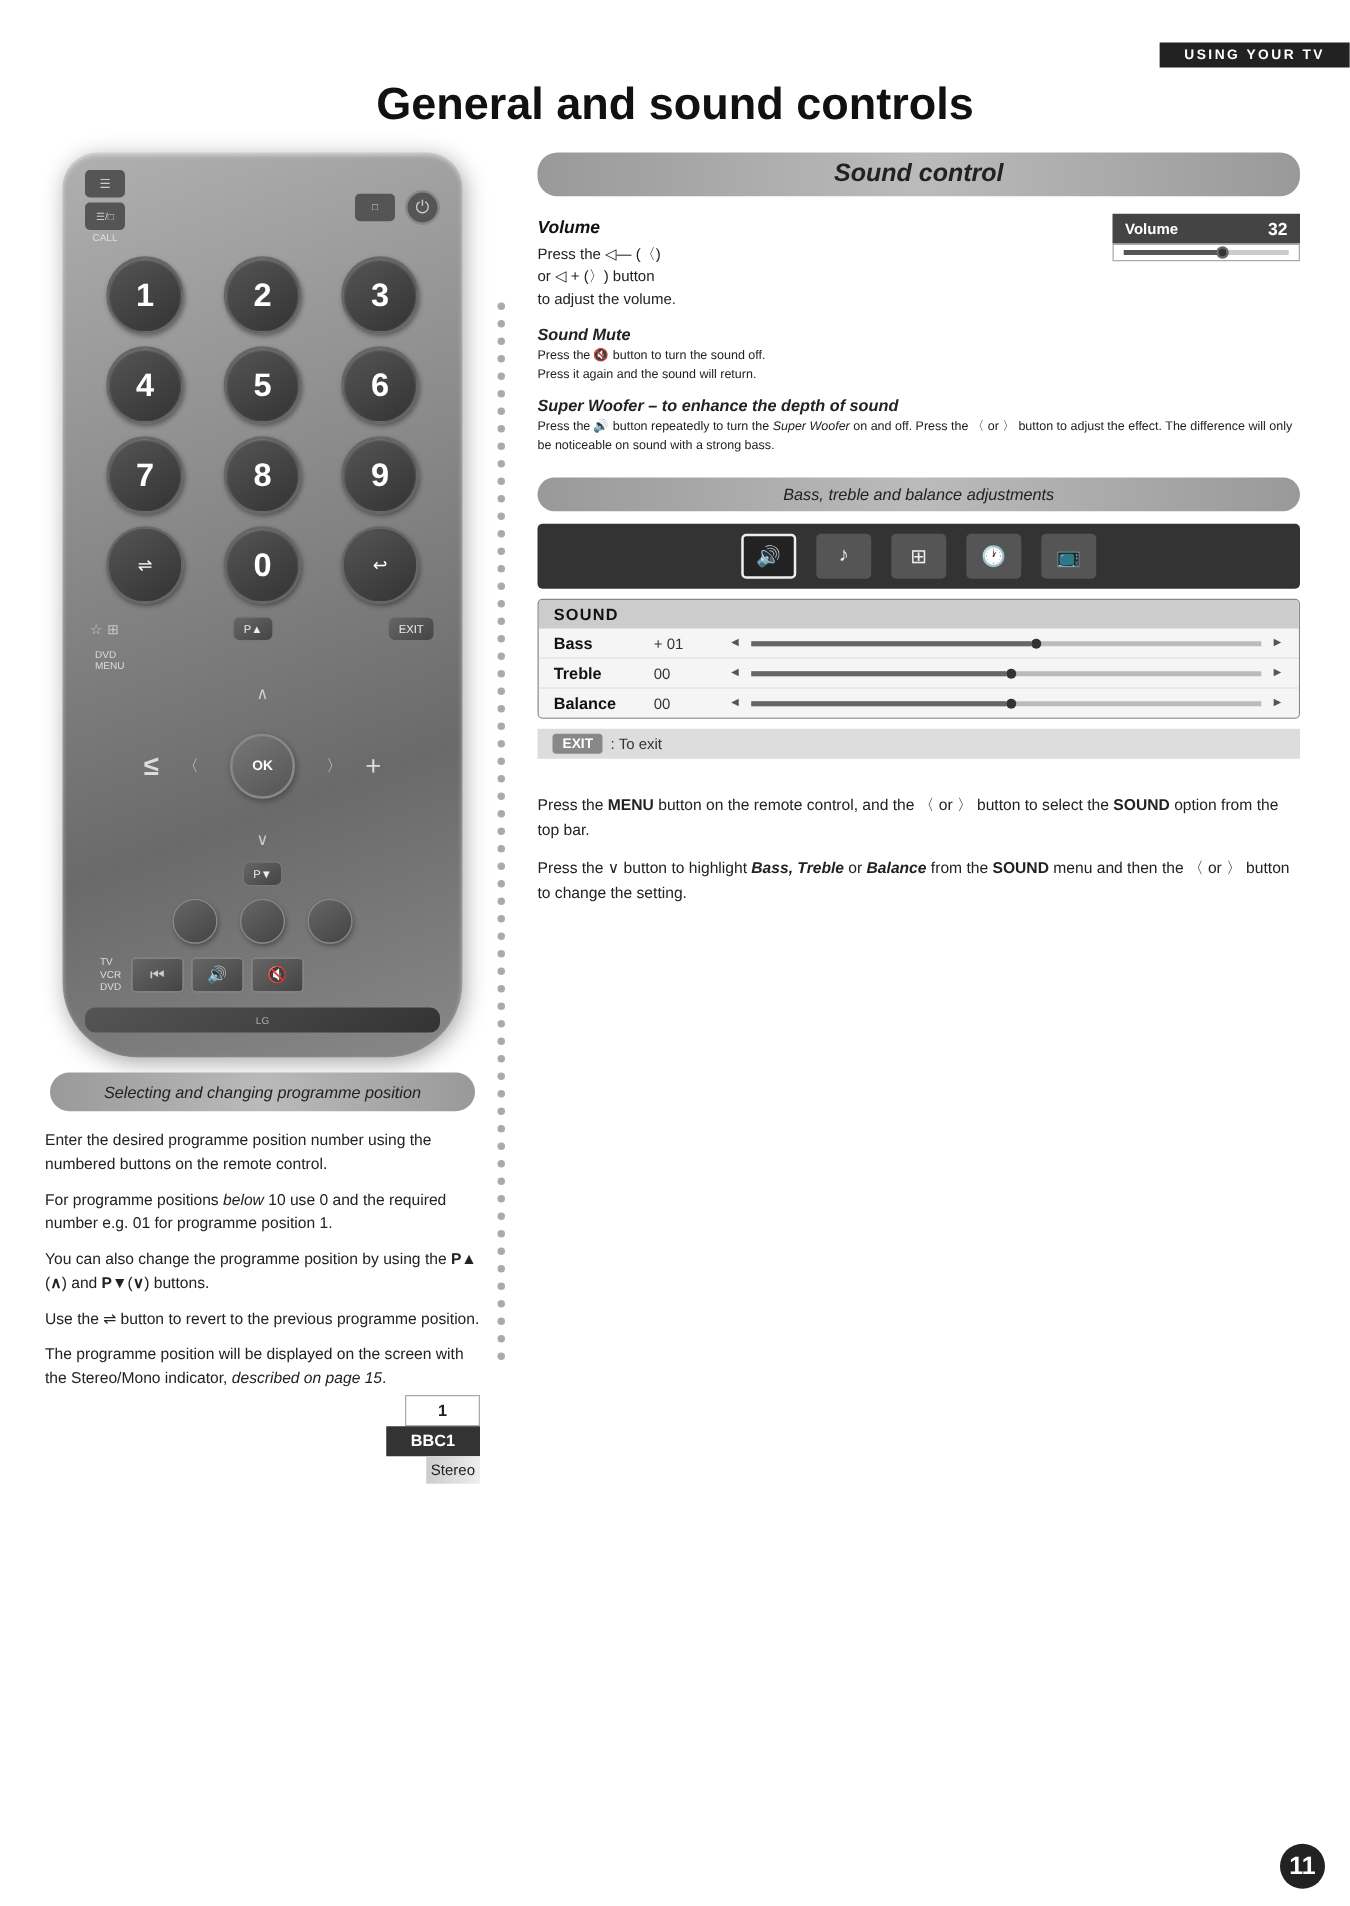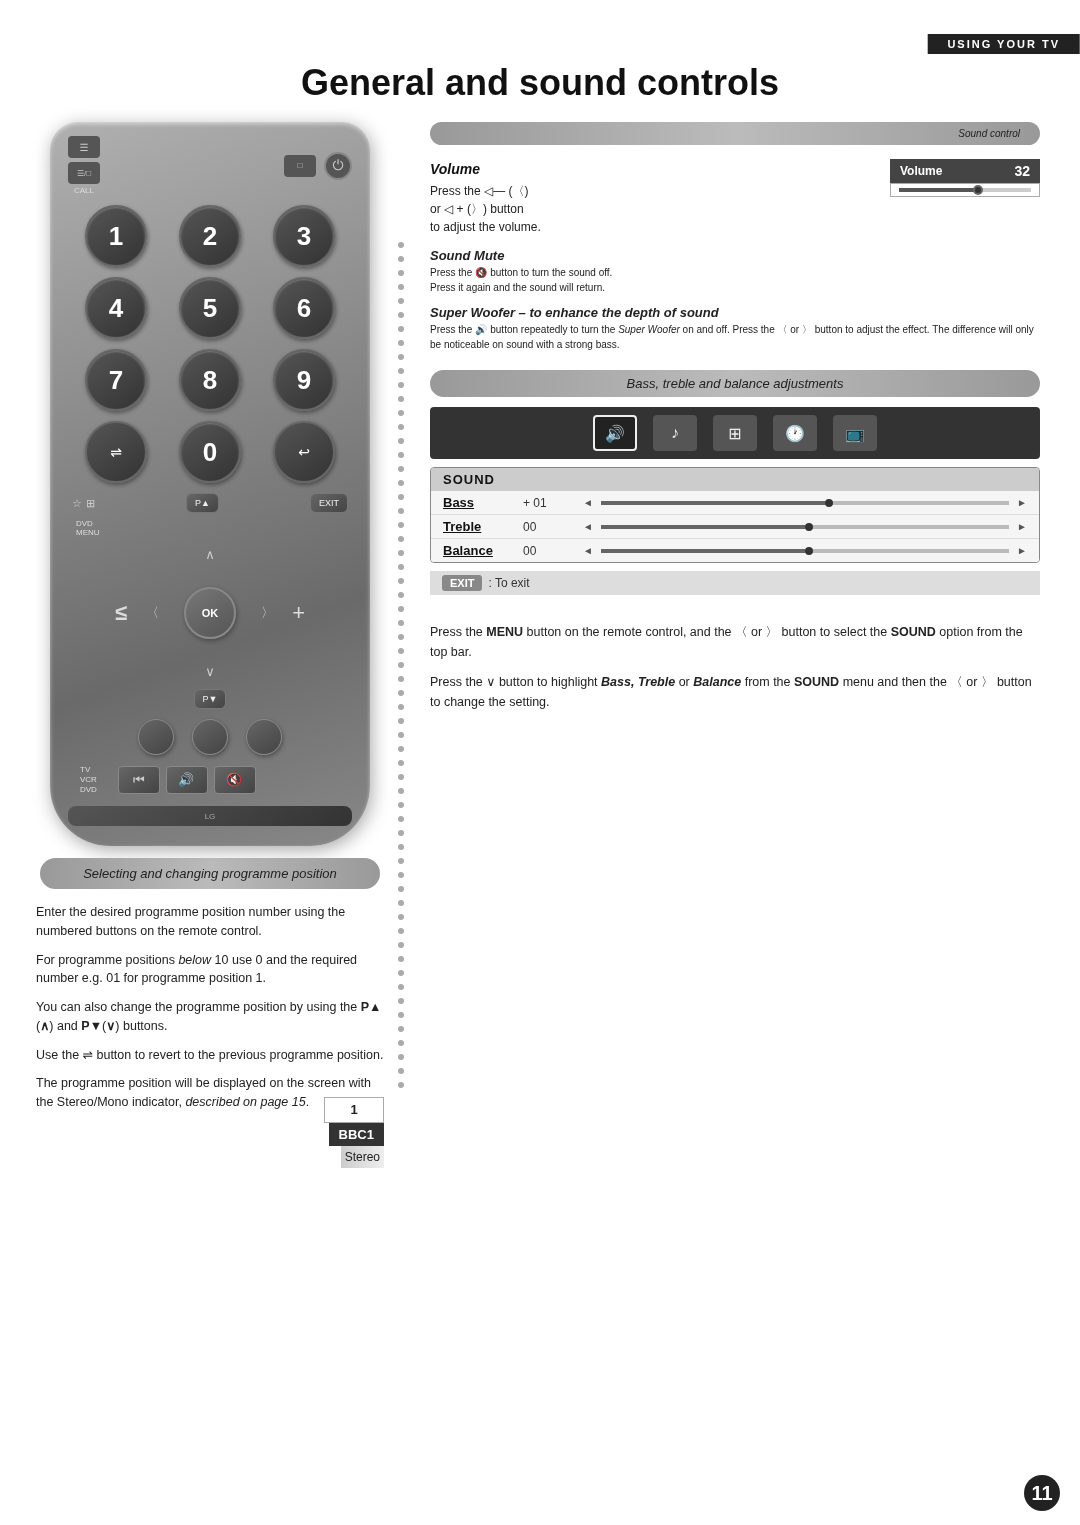--- a/index.html
+++ b/index.html
@@ -299,21 +299,21 @@
       font-weight: bold;
       padding: 2px 10px;
       text-align: center;
       min-width: 60px;
     }
     .prog-bbc1 {
       background: #333;
       color: #fff;
       font-size: 13px;
       font-weight: bold;
-      padding: 2px 10px;
+      padding: 2px 20px;
       text-align: center;
     }
     .prog-stereo {
       background: linear-gradient(90deg, #ccc, #eee);
       font-size: 12px;
       padding: 2px 4px;
       text-align: center;
     }
 
     
@@ -338,25 +338,26 @@
       flex: 1;
       padding-left: 40px;
       padding-right: 10px;
     }
 
     
     .section-header {
       background: linear-gradient(90deg, #999 0%, #bbb 50%, #999 100%);
       border-radius: 16px;
       padding: 6px 20px;
-      text-align: right;
-      font-size: 10px;
+      text-align: center;
+      font-size: 20px;
       font-style: italic;
       color: #222;
       margin-bottom: 14px;
+      font-weight: bold;
     }
 
     .volume-row {
       display: flex;
       align-items: flex-start;
       gap: 20px;
       margin-bottom: 12px;
     }
     .volume-text {
       flex: 1;
@@ -479,21 +480,20 @@
       background: #f5f5f5;
     }
     .sound-table-row:last-child {
       border-bottom: none;
     }
     .sound-row-label {
       width: 80px;
       font-size: 13px;
       font-weight: bold;
       color: #111;
-      text-decoration: underline;
     }
     .sound-row-value {
       width: 60px;
       font-size: 12px;
       color: #333;
     }
     .sound-slider {
       flex: 1;
       display: flex;
       align-items: center;
@@ -643,21 +643,21 @@
       <div style="display:flex; justify-content:center; margin: 4px 0 8px 0;">
         <div class="ctrl-btn">P▼</div>
       </div>
 
       <div class="small-btns-row">
         <div class="small-btn"></div>
         <div class="small-btn"></div>
         <div class="small-btn"></div>
       </div>
 
-      <div style="display:flex; align-items:center; margin: 6px 4px 0 4px; gap:21px;">
+      <div style="display:flex; align-items:center; margin: 6px 4px 0 4px; gap:8px;">
         <div class="source-labels">
           <span>TV</span>
           <span>VCR</span>
           <span>DVD</span>
         </div>
         <div style="display:flex; gap:6px; flex:1; align-items:center;">
           <div class="bottom-btn">⏮</div>
           <div class="bottom-btn">🔊</div>
           <div class="bottom-mute-btn">🔇</div>
         </div>

